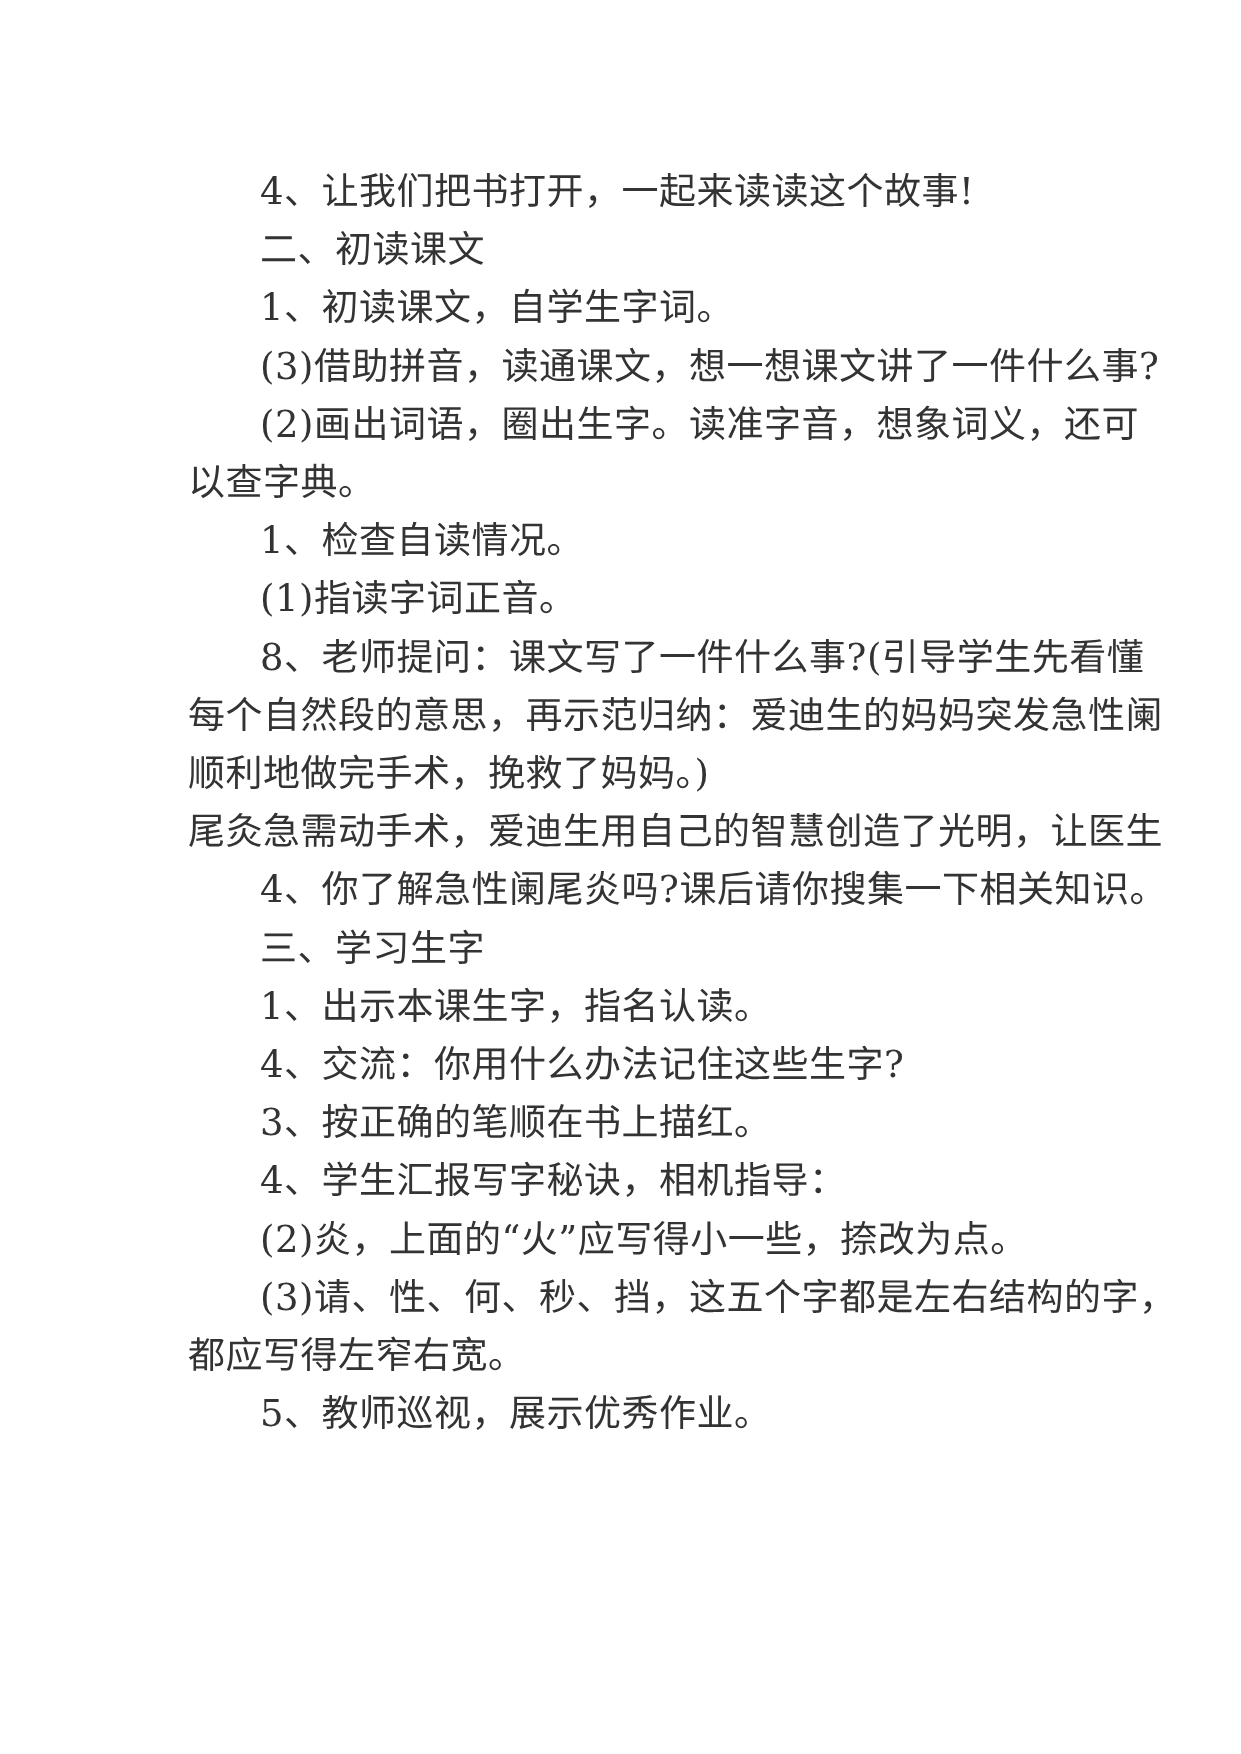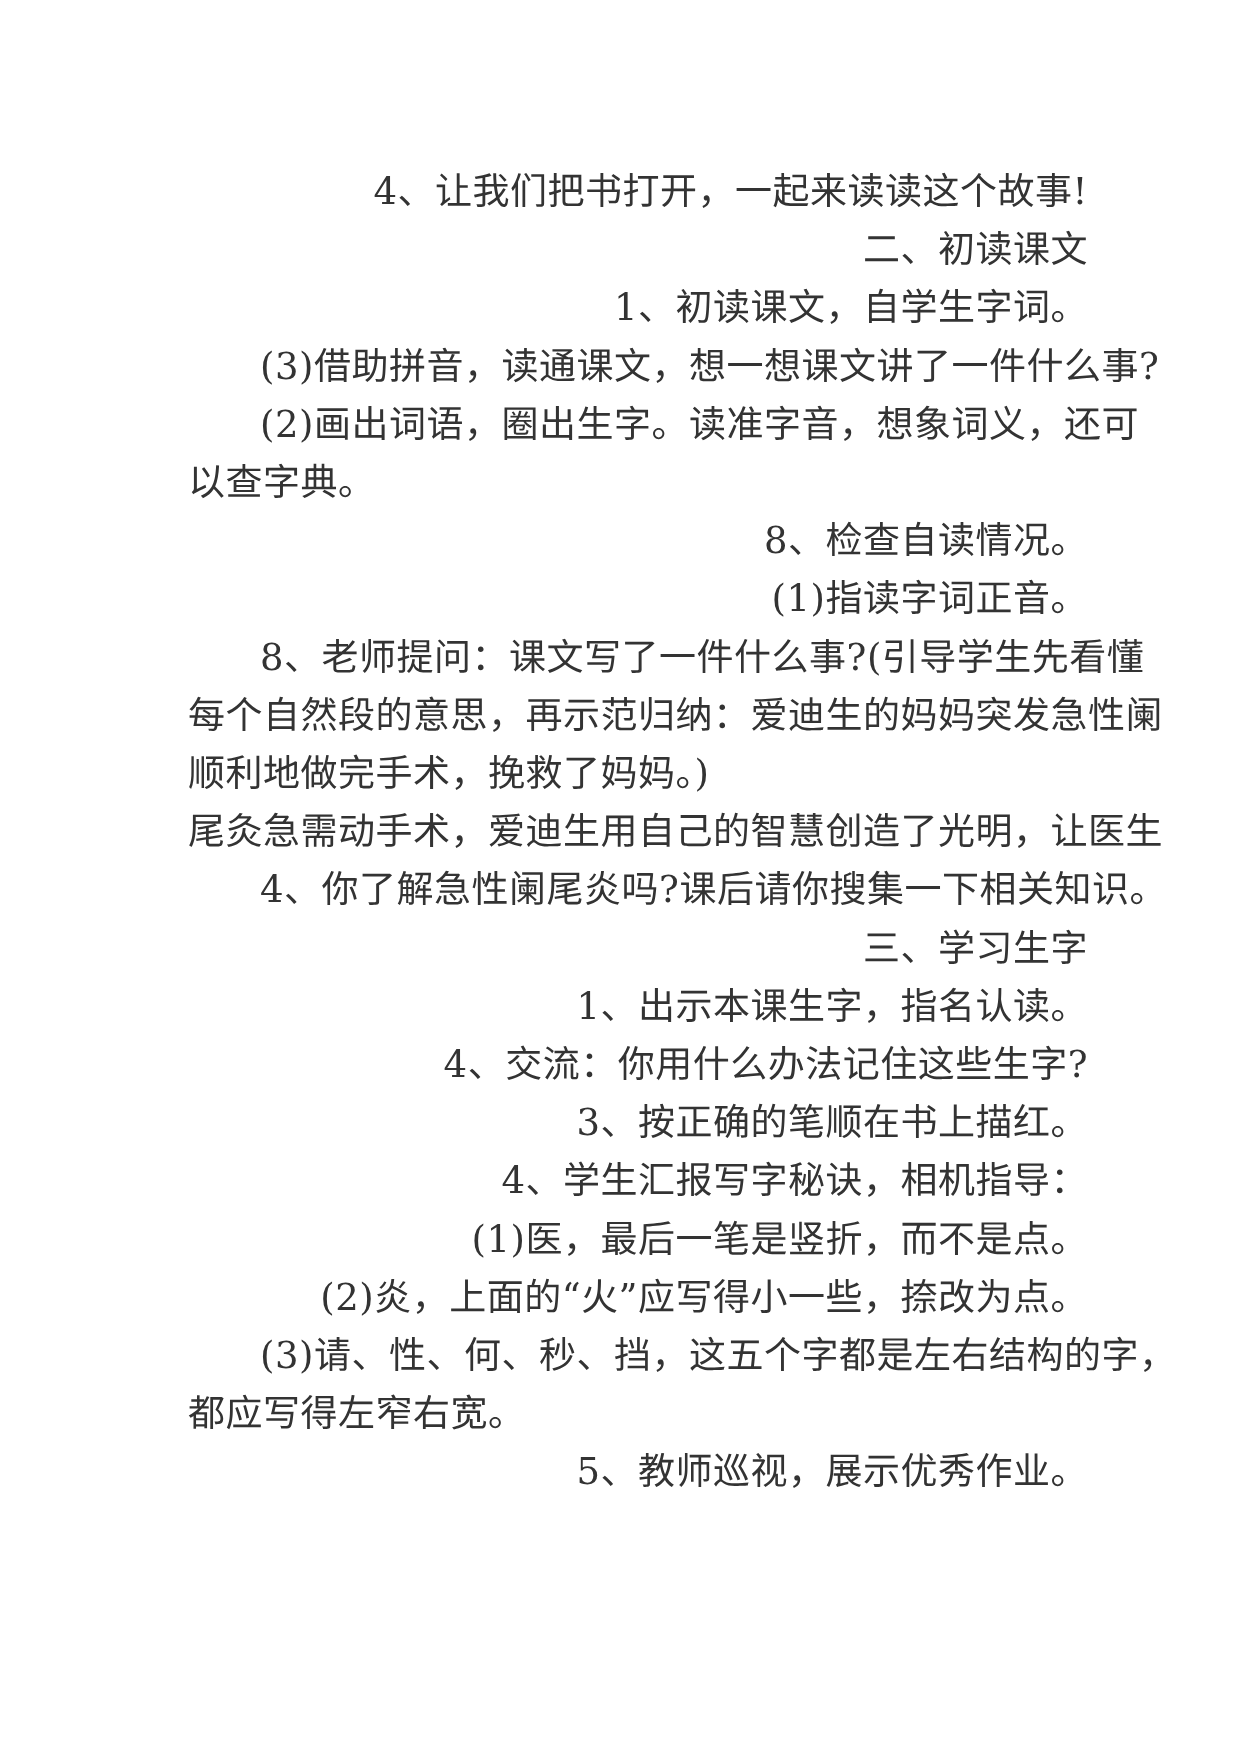--- a/index.html
+++ b/index.html
@@ -33,45 +33,43 @@
     font-family: "DejaVu Serif", "Liberation Serif", serif;
     font-size: 37px;
     line-height: 58.2px;
     color: #333333;
     letter-spacing: 0.5px;
     white-space: nowrap;
     font-weight: 300;
   }
   .line.indent {
     padding-left: 72px;
-    text-align: right;
   }
 </style>
 </head>
 <body>
 
 <div class="page">
   <div class="textblock">
     <p class="line indent">4、让我们把书打开，一起来读读这个故事!</p>
     <p class="line indent">二、初读课文</p>
     <p class="line indent">1、初读课文，自学生字词。</p>
     <p class="line indent">(3)借助拼音，读通课文，想一想课文讲了一件什么事?</p>
     <p class="line indent">(2)画出词语，圈出生字。读准字音，想象词义，还可</p>
     <p class="line">以查字典。</p>
-    <p class="line indent">8、检查自读情况。</p>
+    <p class="line indent">1、检查自读情况。</p>
     <p class="line indent">(1)指读字词正音。</p>
     <p class="line indent">8、老师提问：课文写了一件什么事?(引导学生先看懂</p>
     <p class="line">每个自然段的意思，再示范归纳：爱迪生的妈妈突发急性阑</p>
     <p class="line">顺利地做完手术，挽救了妈妈。)</p>
     <p class="line">尾灸急需动手术，爱迪生用自己的智慧创造了光明，让医生</p>
     <p class="line indent">4、你了解急性阑尾炎吗?课后请你搜集一下相关知识。</p>
     <p class="line indent">三、学习生字</p>
     <p class="line indent">1、出示本课生字，指名认读。</p>
     <p class="line indent">4、交流：你用什么办法记住这些生字?</p>
     <p class="line indent">3、按正确的笔顺在书上描红。</p>
     <p class="line indent">4、学生汇报写字秘诀，相机指导：</p>
-    <p class="line indent">(1)医，最后一笔是竖折，而不是点。</p>
     <p class="line indent">(2)炎，上面的“火”应写得小一些，捺改为点。</p>
     <p class="line indent">(3)请、性、何、秒、挡，这五个字都是左右结构的字，</p>
     <p class="line">都应写得左窄右宽。</p>
     <p class="line indent">5、教师巡视，展示优秀作业。</p>
   </div>
 </div>
 
 </body></html>

